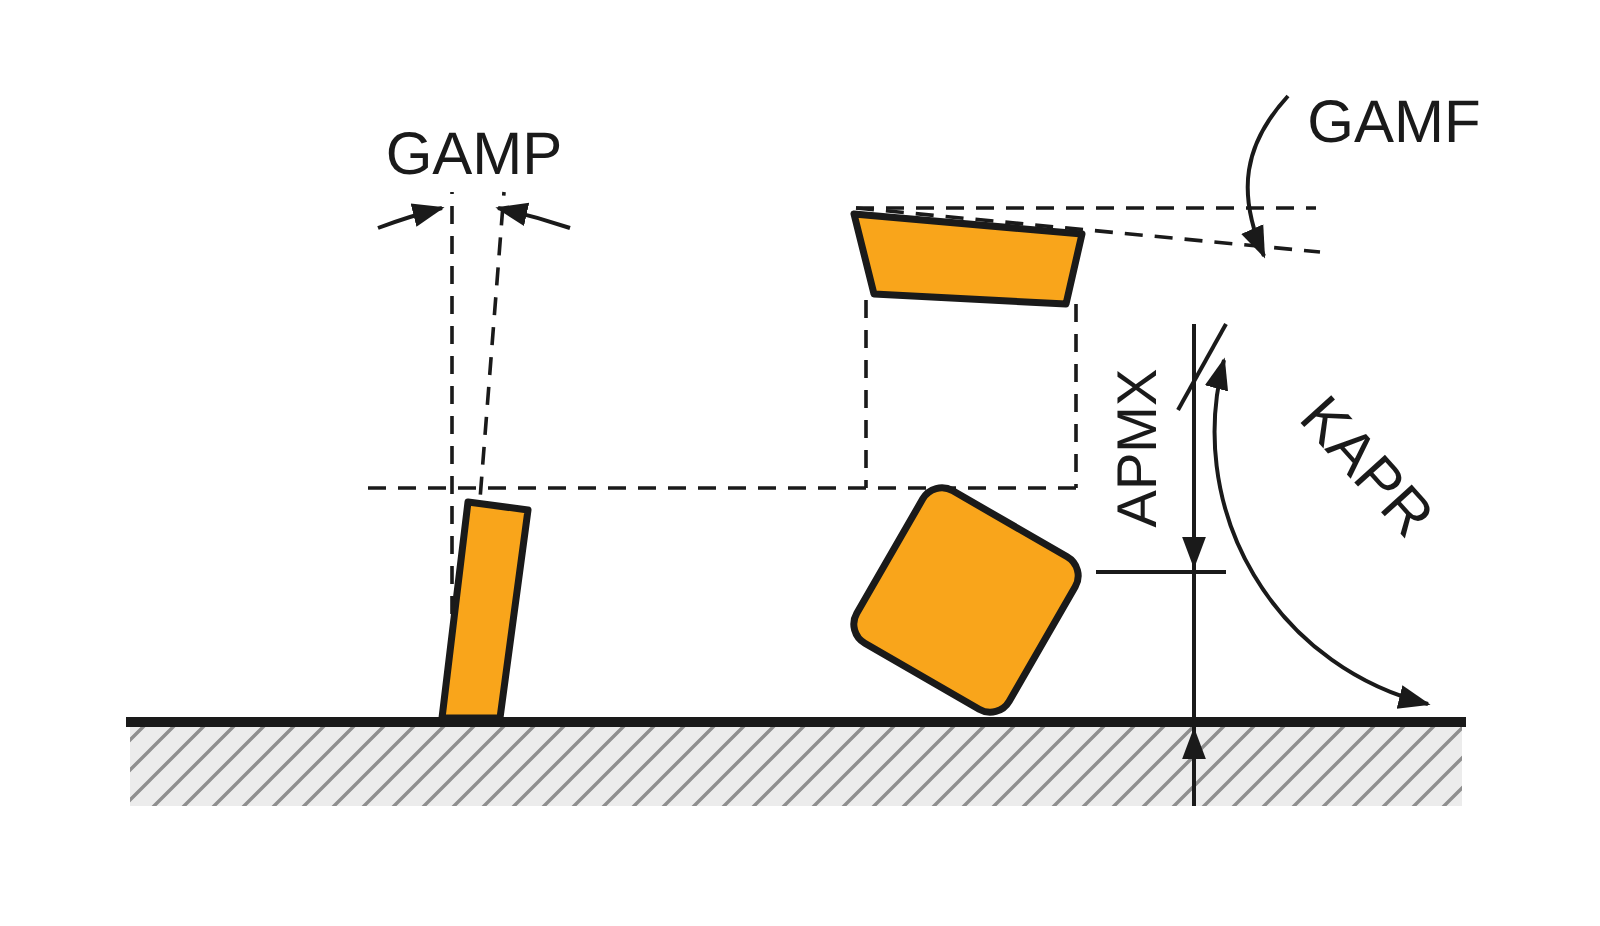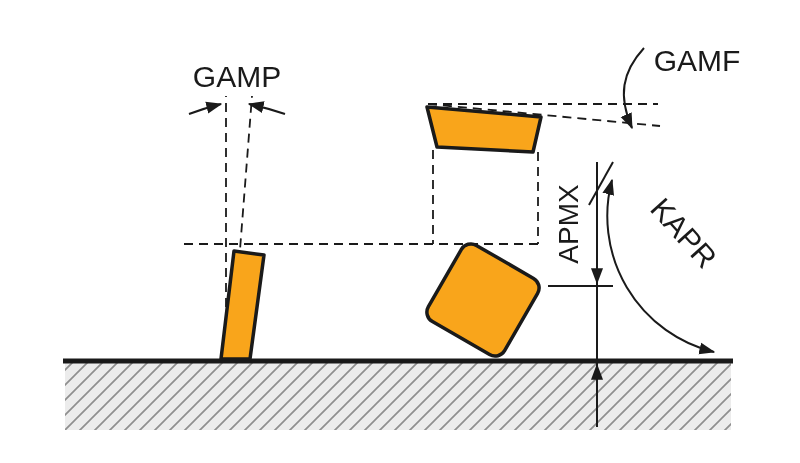--- a/index.html
+++ b/index.html
@@ -4,21 +4,21 @@
 <style>
   :root{
     --insert-fill:#F9A51B;
     --outline:#1A1A1A;
     --hatch-line:#8F8F8F;
     --hatch-bg:#ECECEC;
     --background:#FFFFFF;
   }
   html,body{margin:0;padding:0;}
   body{background:var(--background);font-family:"Liberation Sans",sans-serif;}
-  .stage{width:800px;height:463px;position:relative;background:var(--background);overflow:hidden;}
+  .stage{width:800px;height:403px;position:relative;background:var(--background);overflow:hidden;}
   svg{display:block;}
   .insert{fill:var(--insert-fill);stroke:var(--outline);stroke-width:3.5;stroke-linejoin:round;}
   .dashed{fill:none;stroke:var(--outline);stroke-width:1.8;stroke-dasharray:9 6;}
   .thin{fill:none;stroke:var(--outline);stroke-width:2;}
   .ground{fill:none;stroke:var(--outline);stroke-width:5;}
   .hatch-bg-rect{fill:var(--hatch-bg);}
   .hatch-line{stroke:var(--hatch-line);stroke-width:1.7;fill:none;}
   .label{font-family:"Liberation Sans",sans-serif;font-size:30px;fill:var(--outline);}
   .label-small{font-family:"Liberation Sans",sans-serif;font-size:28px;fill:var(--outline);}
   .arrowhead{fill:var(--outline);}

